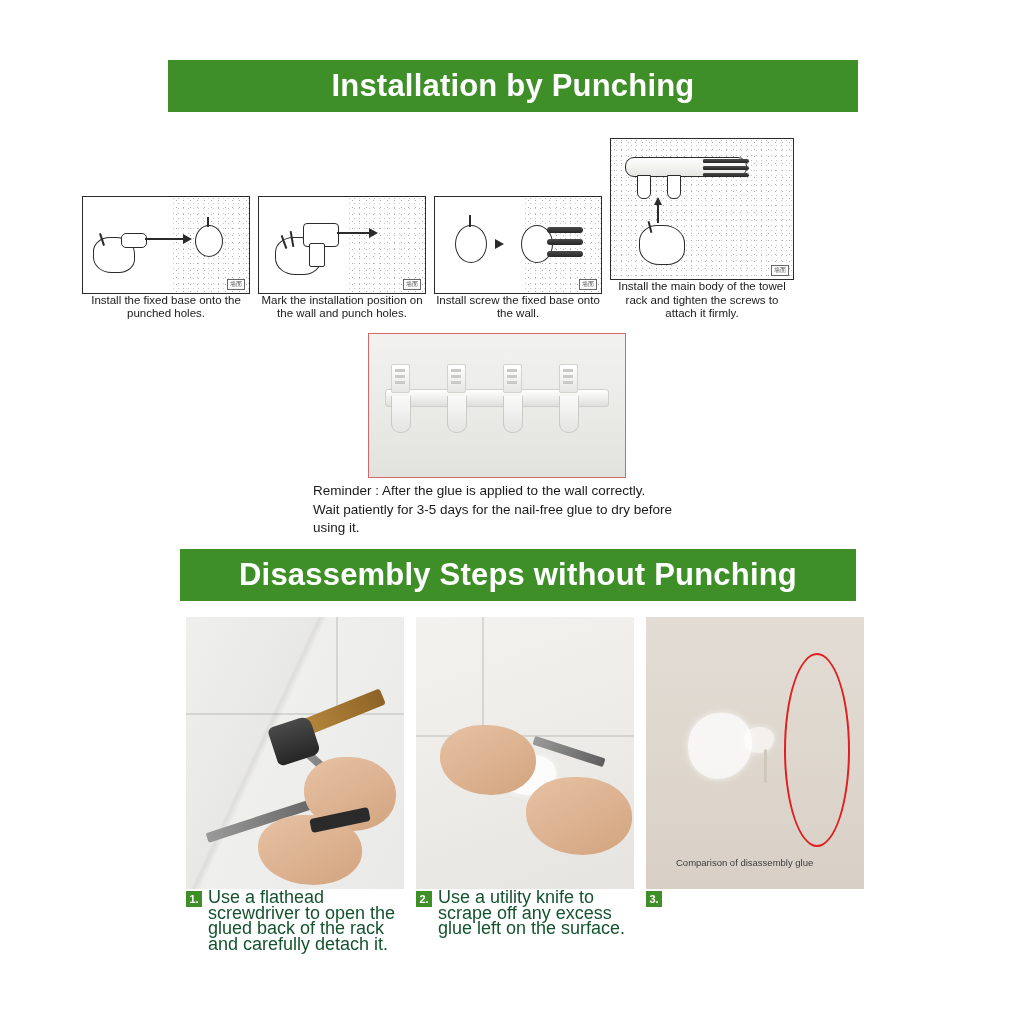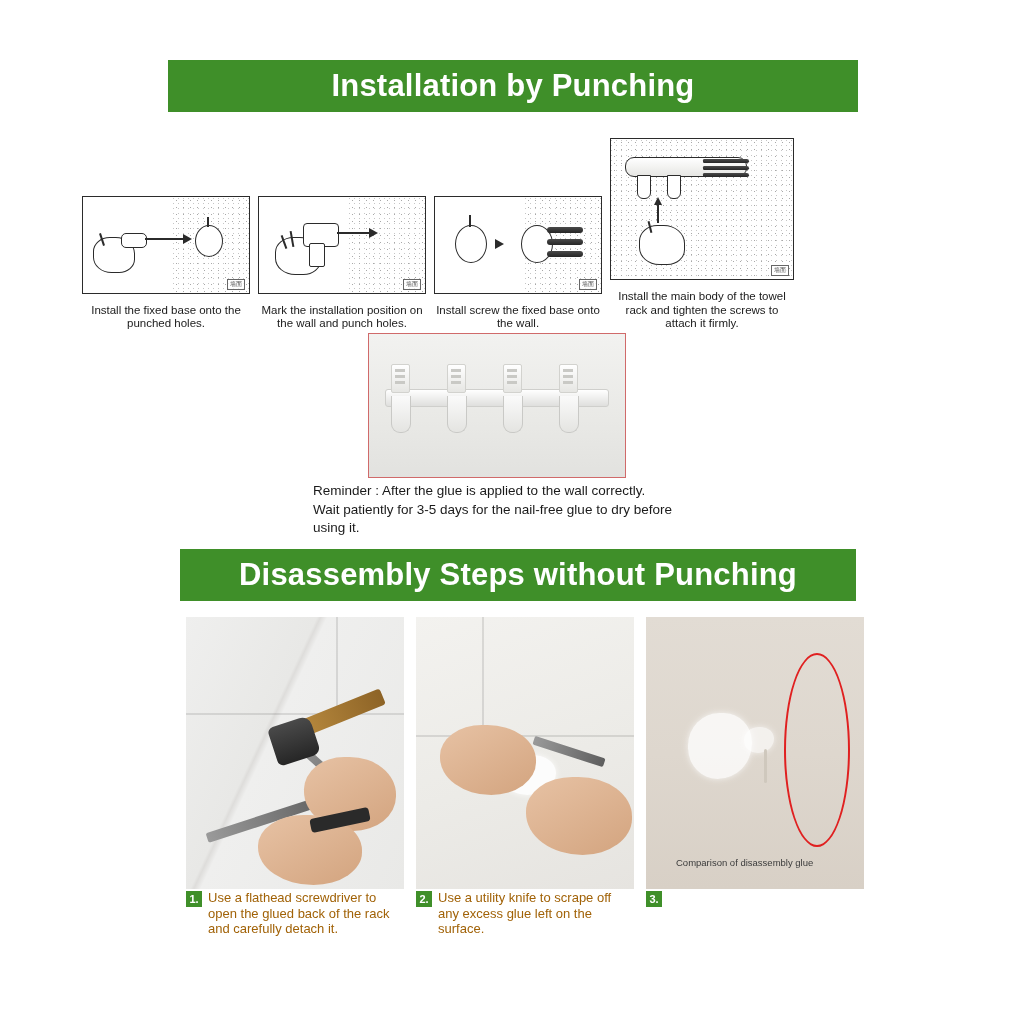--- a/index.html
+++ b/index.html
@@ -62,21 +62,21 @@
     background: #ffffff;
     height: 96px;
     position: relative;
     overflow: hidden;
   }
   .step-frame.tall { height: 140px; }
   .step-caption {
     font-size: 11.5px;
     line-height: 13.5px;
     text-align: center;
-    margin-top: 10px;
+    margin-top: 0;
     color: #1a1a1a;
   }
 
   
   .wall-speckle {
     position: absolute;
     right: 0;
     top: 0;
     bottom: 0;
     width: 46%;
@@ -285,23 +285,23 @@
     height: 16px;
     background: #3f8f29;
     color: #fff;
     font-size: 11px;
     font-weight: bold;
     text-align: center;
     line-height: 16px;
     margin-top: 1px;
   }
   .caption-text {
-    font-size: 13px;
+    font-size: 18px;
     line-height: 15.5px;
-    color: #a16207;
+    color: #14532d;
   }
 </style>
 </head>
 <body>
 
 <div class="banner banner-punching">Installation by Punching</div>
 
 <div class="steps-strip">
 
   <div class="step-cell">

